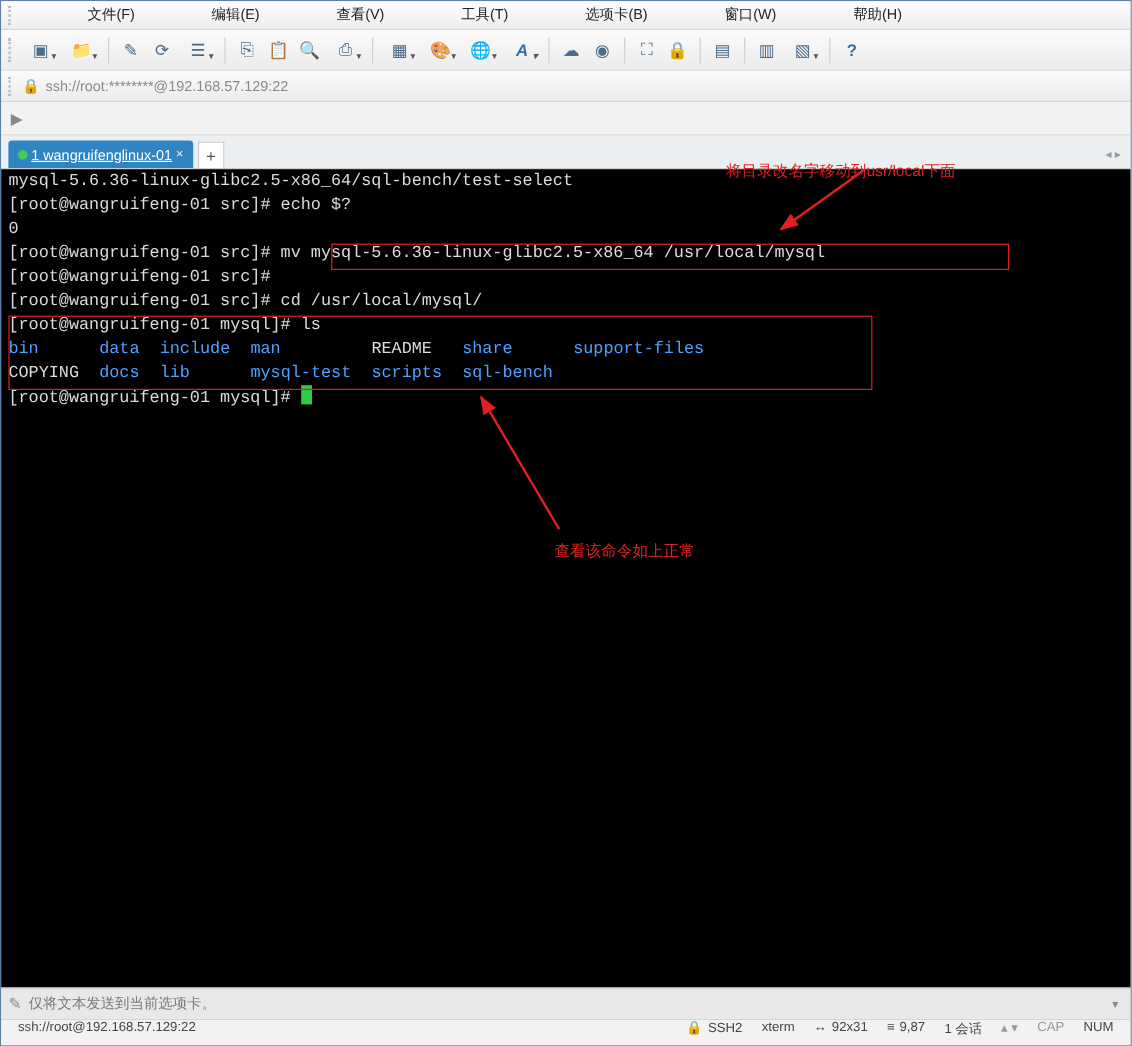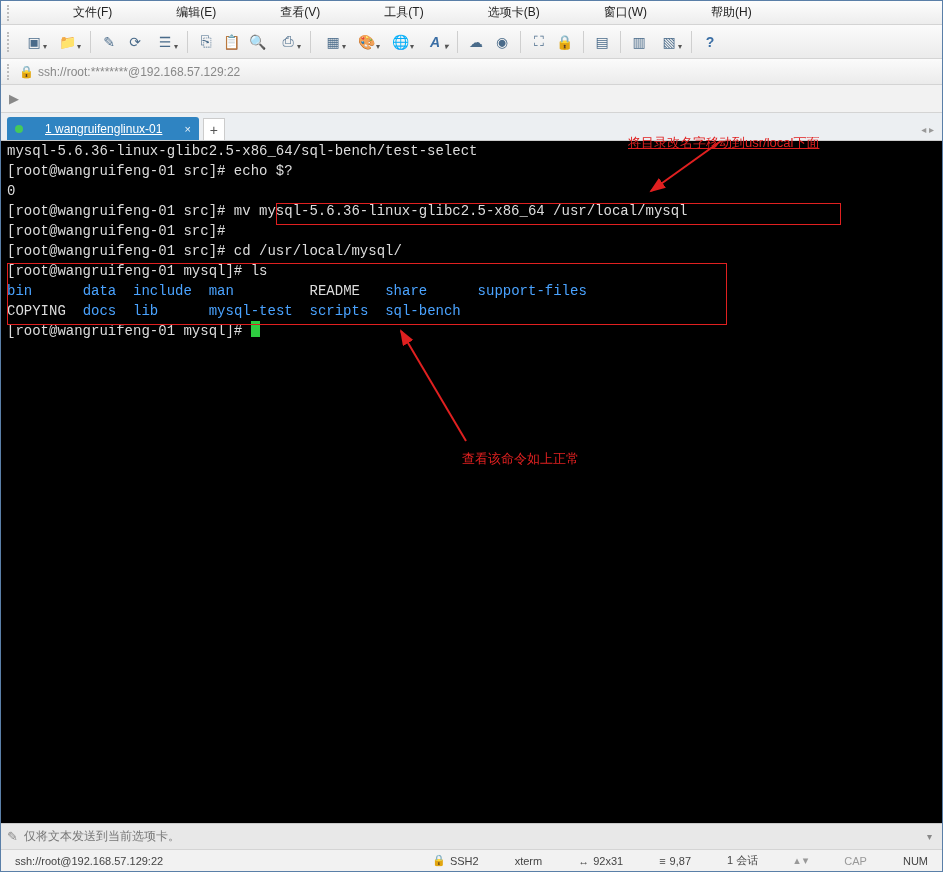--- a/index.html
+++ b/index.html
@@ -174,21 +174,21 @@
 }
 .tab {
   height: 23px;
   background: #2f84c2;
   color: #fff;
   display: flex;
   align-items: center;
   padding: 0 8px;
   font-size: 12px;
   border-radius: 3px 3px 0 0;
-  gap: 22px;
+  gap: 3px;
 }
 .tab .dot {
   width: 8px; height: 8px; border-radius: 50%;
   background: #45c95a;
 }
 .tab .tab-label { text-decoration: underline; }
 .tab .tab-close {
   font-size: 11px;
   opacity: .9;
 }
@@ -267,25 +267,24 @@
   position: absolute; right: 10px;
   color:#888; font-size:10px;
 }
 
 
 .statusbar {
   height: 22px;
   background: #f2f2f2;
   border-top: 1px solid #d4d4d4;
   display: flex;
-  align-items: center;
+  align-items: flex-start;
   font-size: 11px;
   color: #444;
   padding: 0 6px;
-  gap: 20px;
 }
 .statusbar .seg { padding: 0 8px; display:flex; align-items:center; gap:4px;}
 .statusbar .fill { flex: 1; }
 .statusbar .pale { color:#999; }
 
 </style>
 </head>
 <body>
 
 <div class="window">
@@ -338,21 +337,21 @@
   <div class="addrbar">
     <div class="gripper"></div>
     <span class="lock">🔒</span>
     <span class="addr">ssh://root:********@192.168.57.129:22</span>
   </div>
 
   <div class="infobar">
     <span class="info-icon">▶</span>
   </div>
 
-  <div class="annot" style="left:628px; top:134px;text-decoration:underline;">将目录改名字移动到usr/local下面</div>
+  <div class="annot" style="left:605px; top:134px;">将目录改名字移动到usr/local下面</div>
 
   <div class="tabbar">
     <div class="tab">
       <span class="dot"></span>
       <span class="tab-label">1 wangruifenglinux-01</span>
       <span class="tab-close">×</span>
     </div>
     <div class="newtab">+</div>
     <div class="nav-arrows">◂ ▸</div>
   </div>

